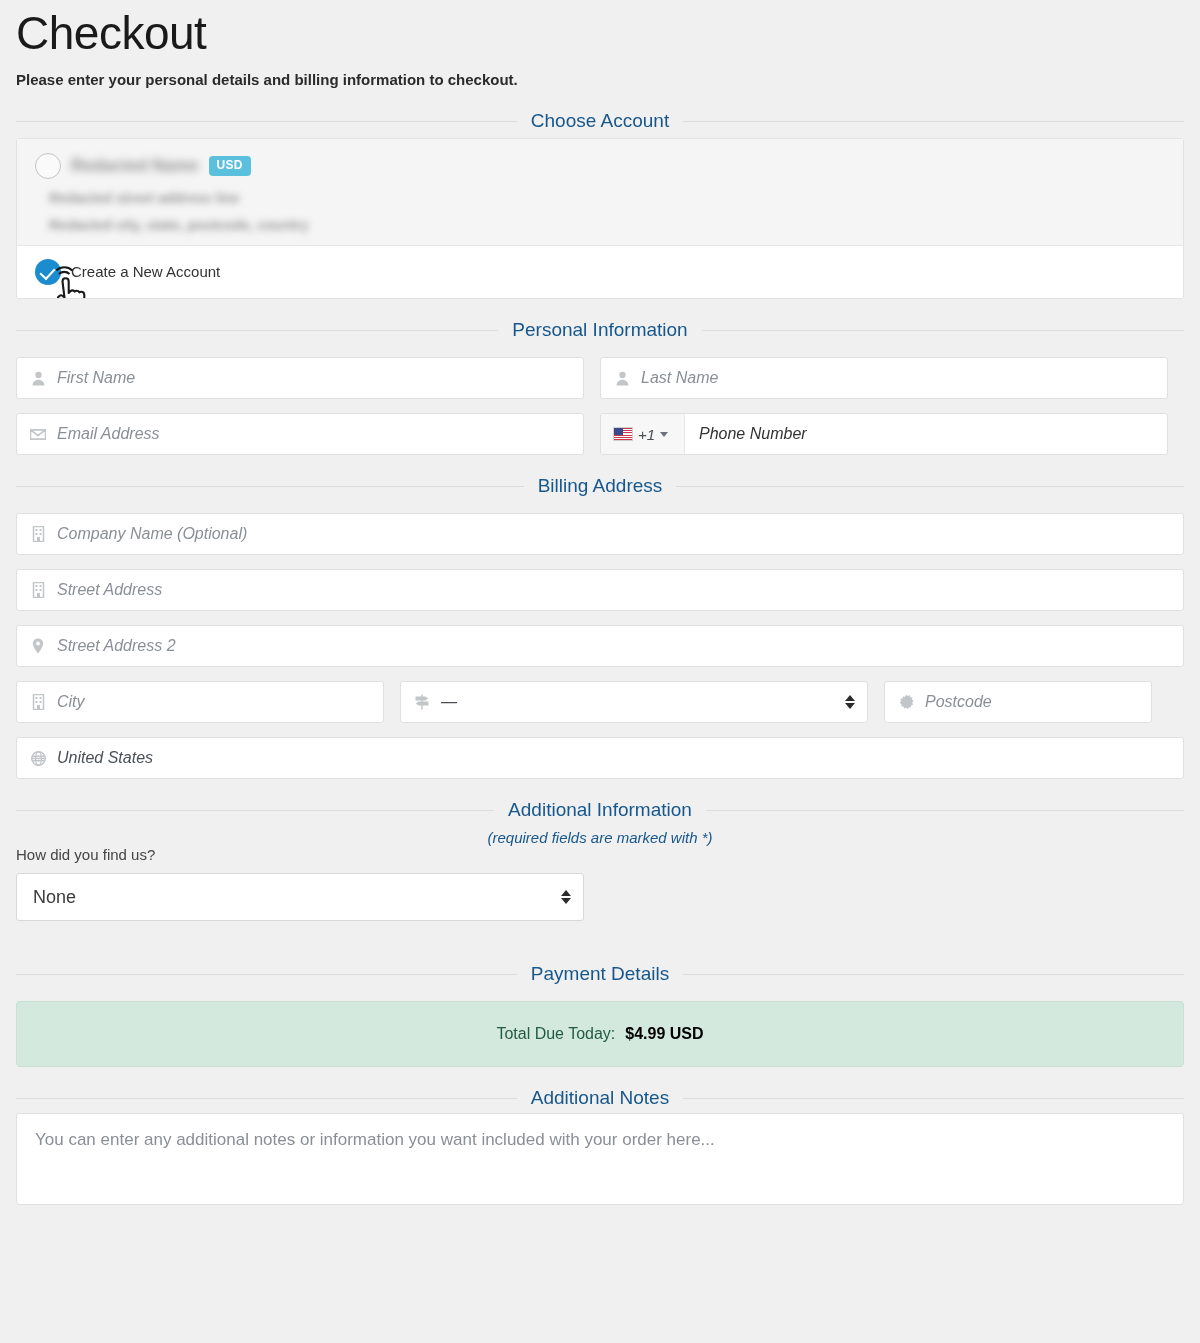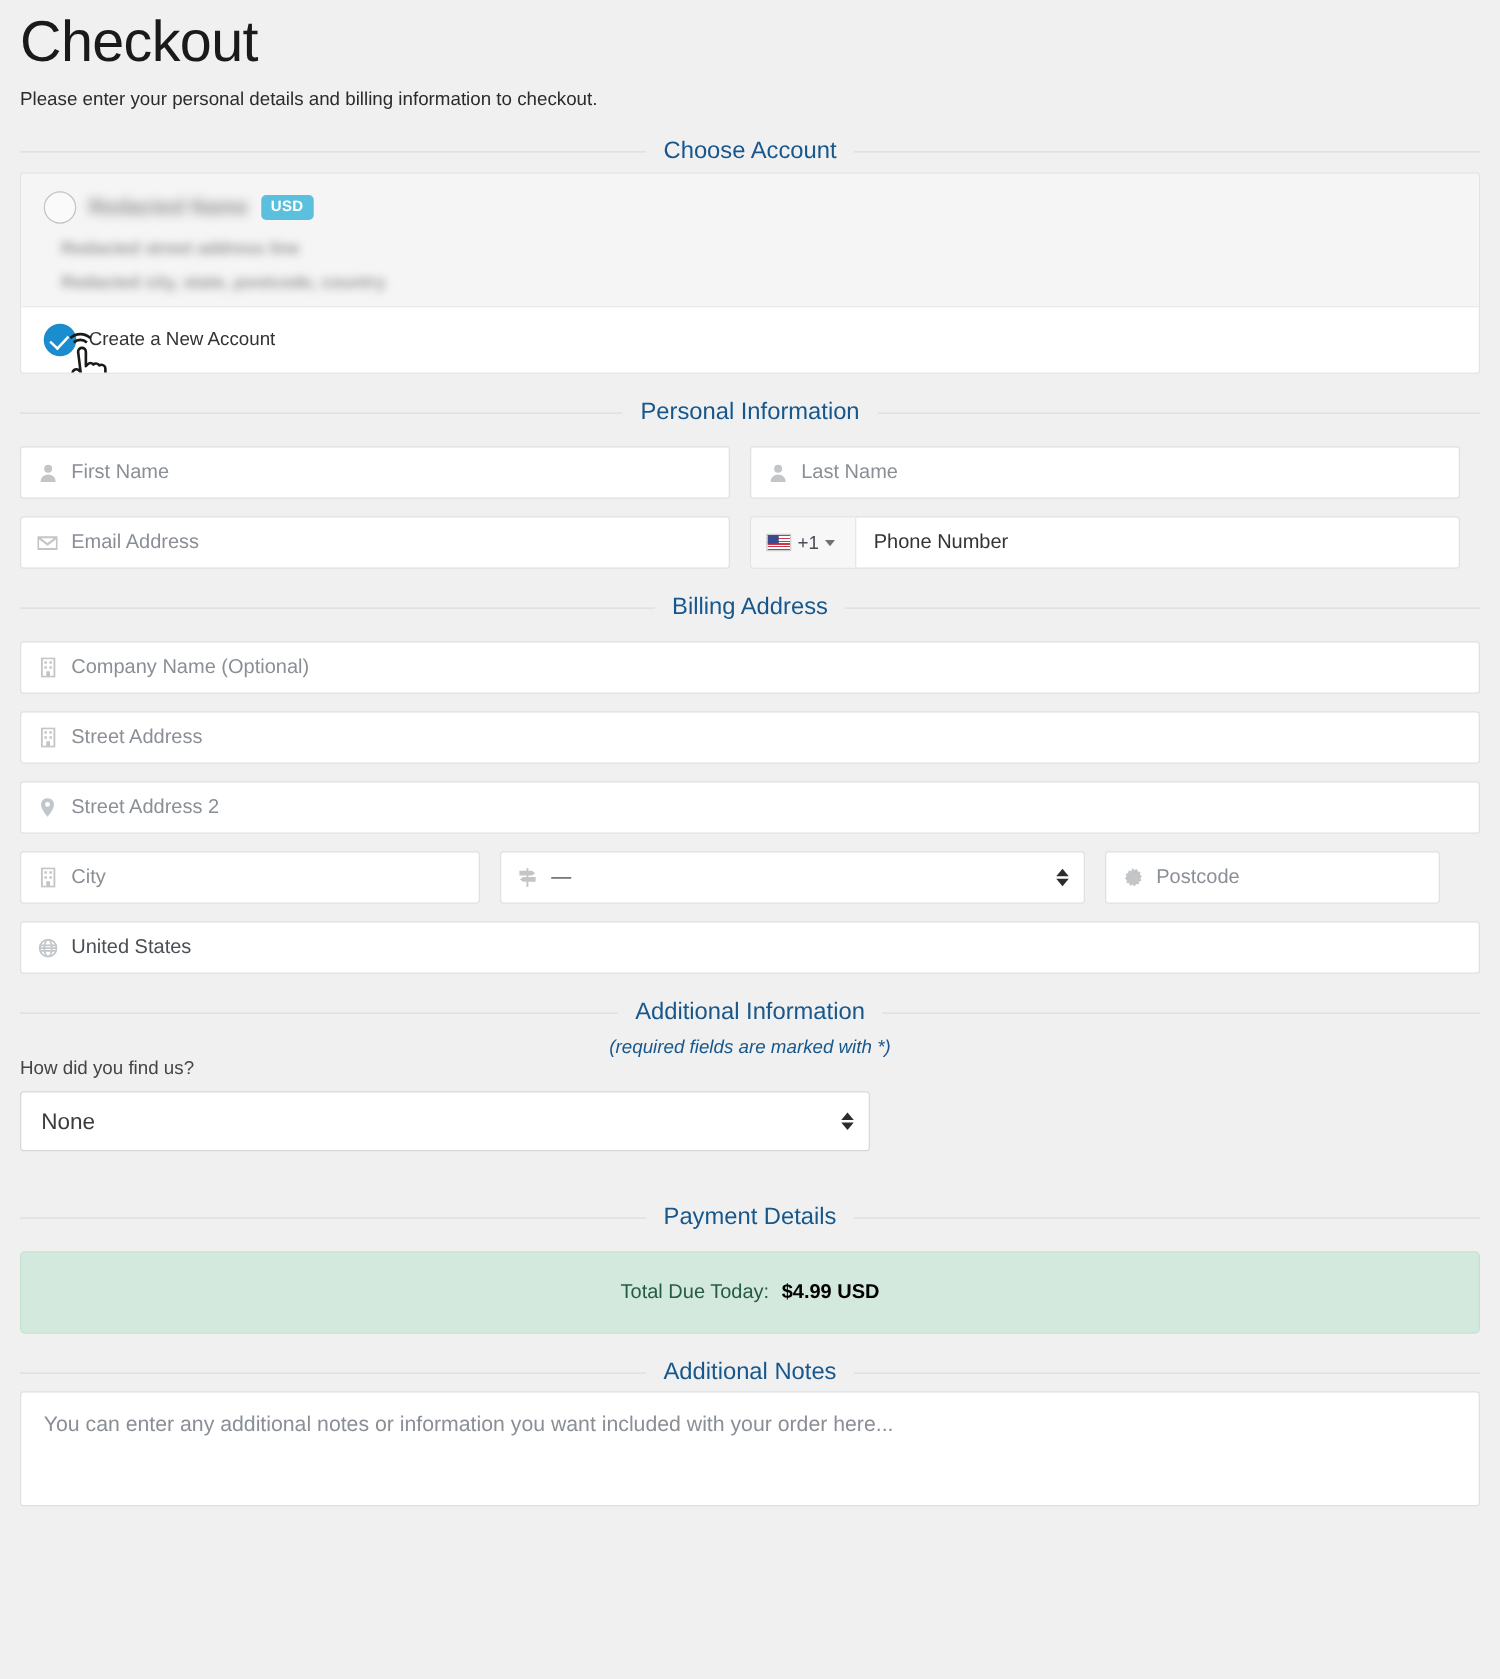--- a/index.html
+++ b/index.html
@@ -21,20 +21,21 @@
     margin: 0;
     padding-top: 4px;
     line-height: 58px;
     letter-spacing: -0.5px;
   }
   .page-subtitle {
     font-size: 15px;
     color: #2b2b2b;
     margin: 8px 0 0 0;
     line-height: 20px;
+    font-weight: bold;
   }
 
   
   .legend {
     display: flex;
     align-items: center;
     width: 100%;
     margin-top: 18px;
     margin-bottom: 2px;
   }
@@ -144,21 +145,21 @@
   .cursor-hand {
     position: absolute;
     left: 28px;
     top: 18px;
     width: 56px;
     height: 56px;
     pointer-events: none;
   }
 
   
-  .row { display: flex; gap: 16px; margin-top: 14px; }
+  .row { display: flex; gap: 16px; margin-top: 14px; font-style: italic; }
   .field {
     background: #ffffff;
     border: 1px solid #e0e0e0;
     border-radius: 3px;
     height: 42px;
     display: flex;
     align-items: center;
     padding: 0 12px;
     gap: 10px;
     position: relative;
@@ -258,21 +259,21 @@
     border-top: 5px solid #6d7278;
   }
   .phone-input { padding-left: 14px; }
 
   
   .how-label {
     font-size: 15px;
     color: #444;
   }
   .howsel {
-    width: 680px;
+    width: 568px;
     margin-top: 10px;
     height: 48px;
     background: #fff;
     border: 1px solid #d8d8d8;
     border-radius: 3px;
     display: flex;
     align-items: center;
     padding: 0 16px;
     position: relative;
   }

